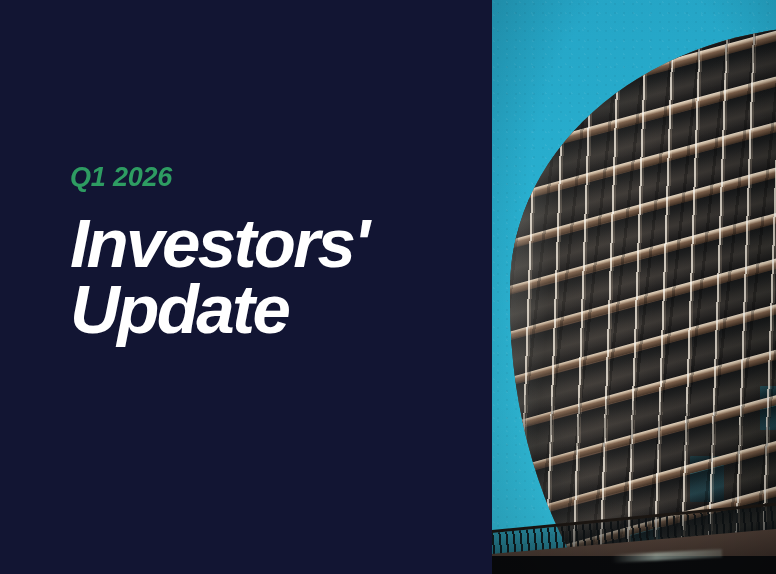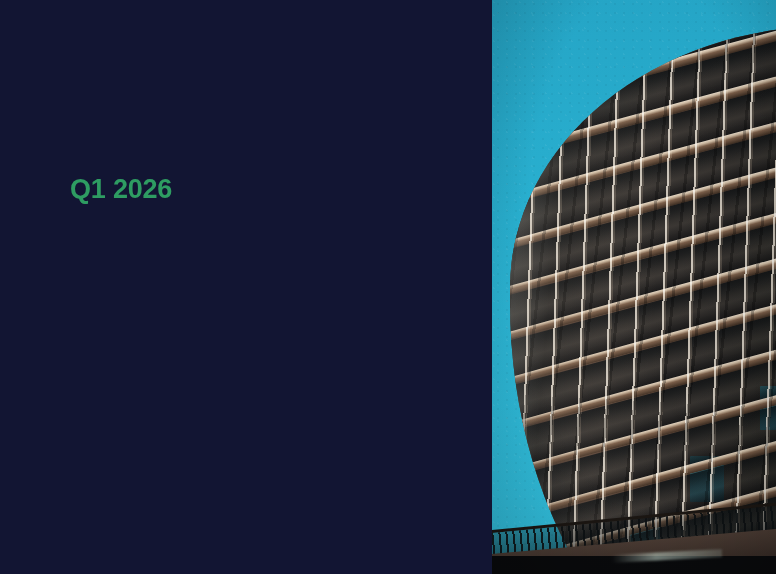--- a/index.html
+++ b/index.html
@@ -21,22 +21,23 @@
   .text-panel {
     position:relative;
     width:492px; height:574px;
     background:#121533;
     flex:0 0 492px;
     overflow:hidden;
   }
   .text-block {
     position:absolute;
     left:70px;
-    top:174px;
+    top:162px;
     width:400px;
+    font-style:italic;
   }
   .eyebrow {
     font-size:27px;
     font-weight:bold;
     letter-spacing:-0.2px;
     color:#2e9c62;
     line-height:1.15;
     margin-bottom:18px;
     white-space:nowrap;
   }
@@ -206,20 +207,22 @@
   }
 </style>
 </head>
 <body>
 
 <div class="slide">
 
   <div class="text-panel">
     <div class="text-block">
       <div class="eyebrow">Q1 2026</div>
+      <div class="headline">Investors'
+Update</div>
     </div>
   </div>
 
   <div class="photo-panel">
 
     <div class="sky"></div>
     <div class="sky-grain"></div>
 
     <div class="tower">
 

